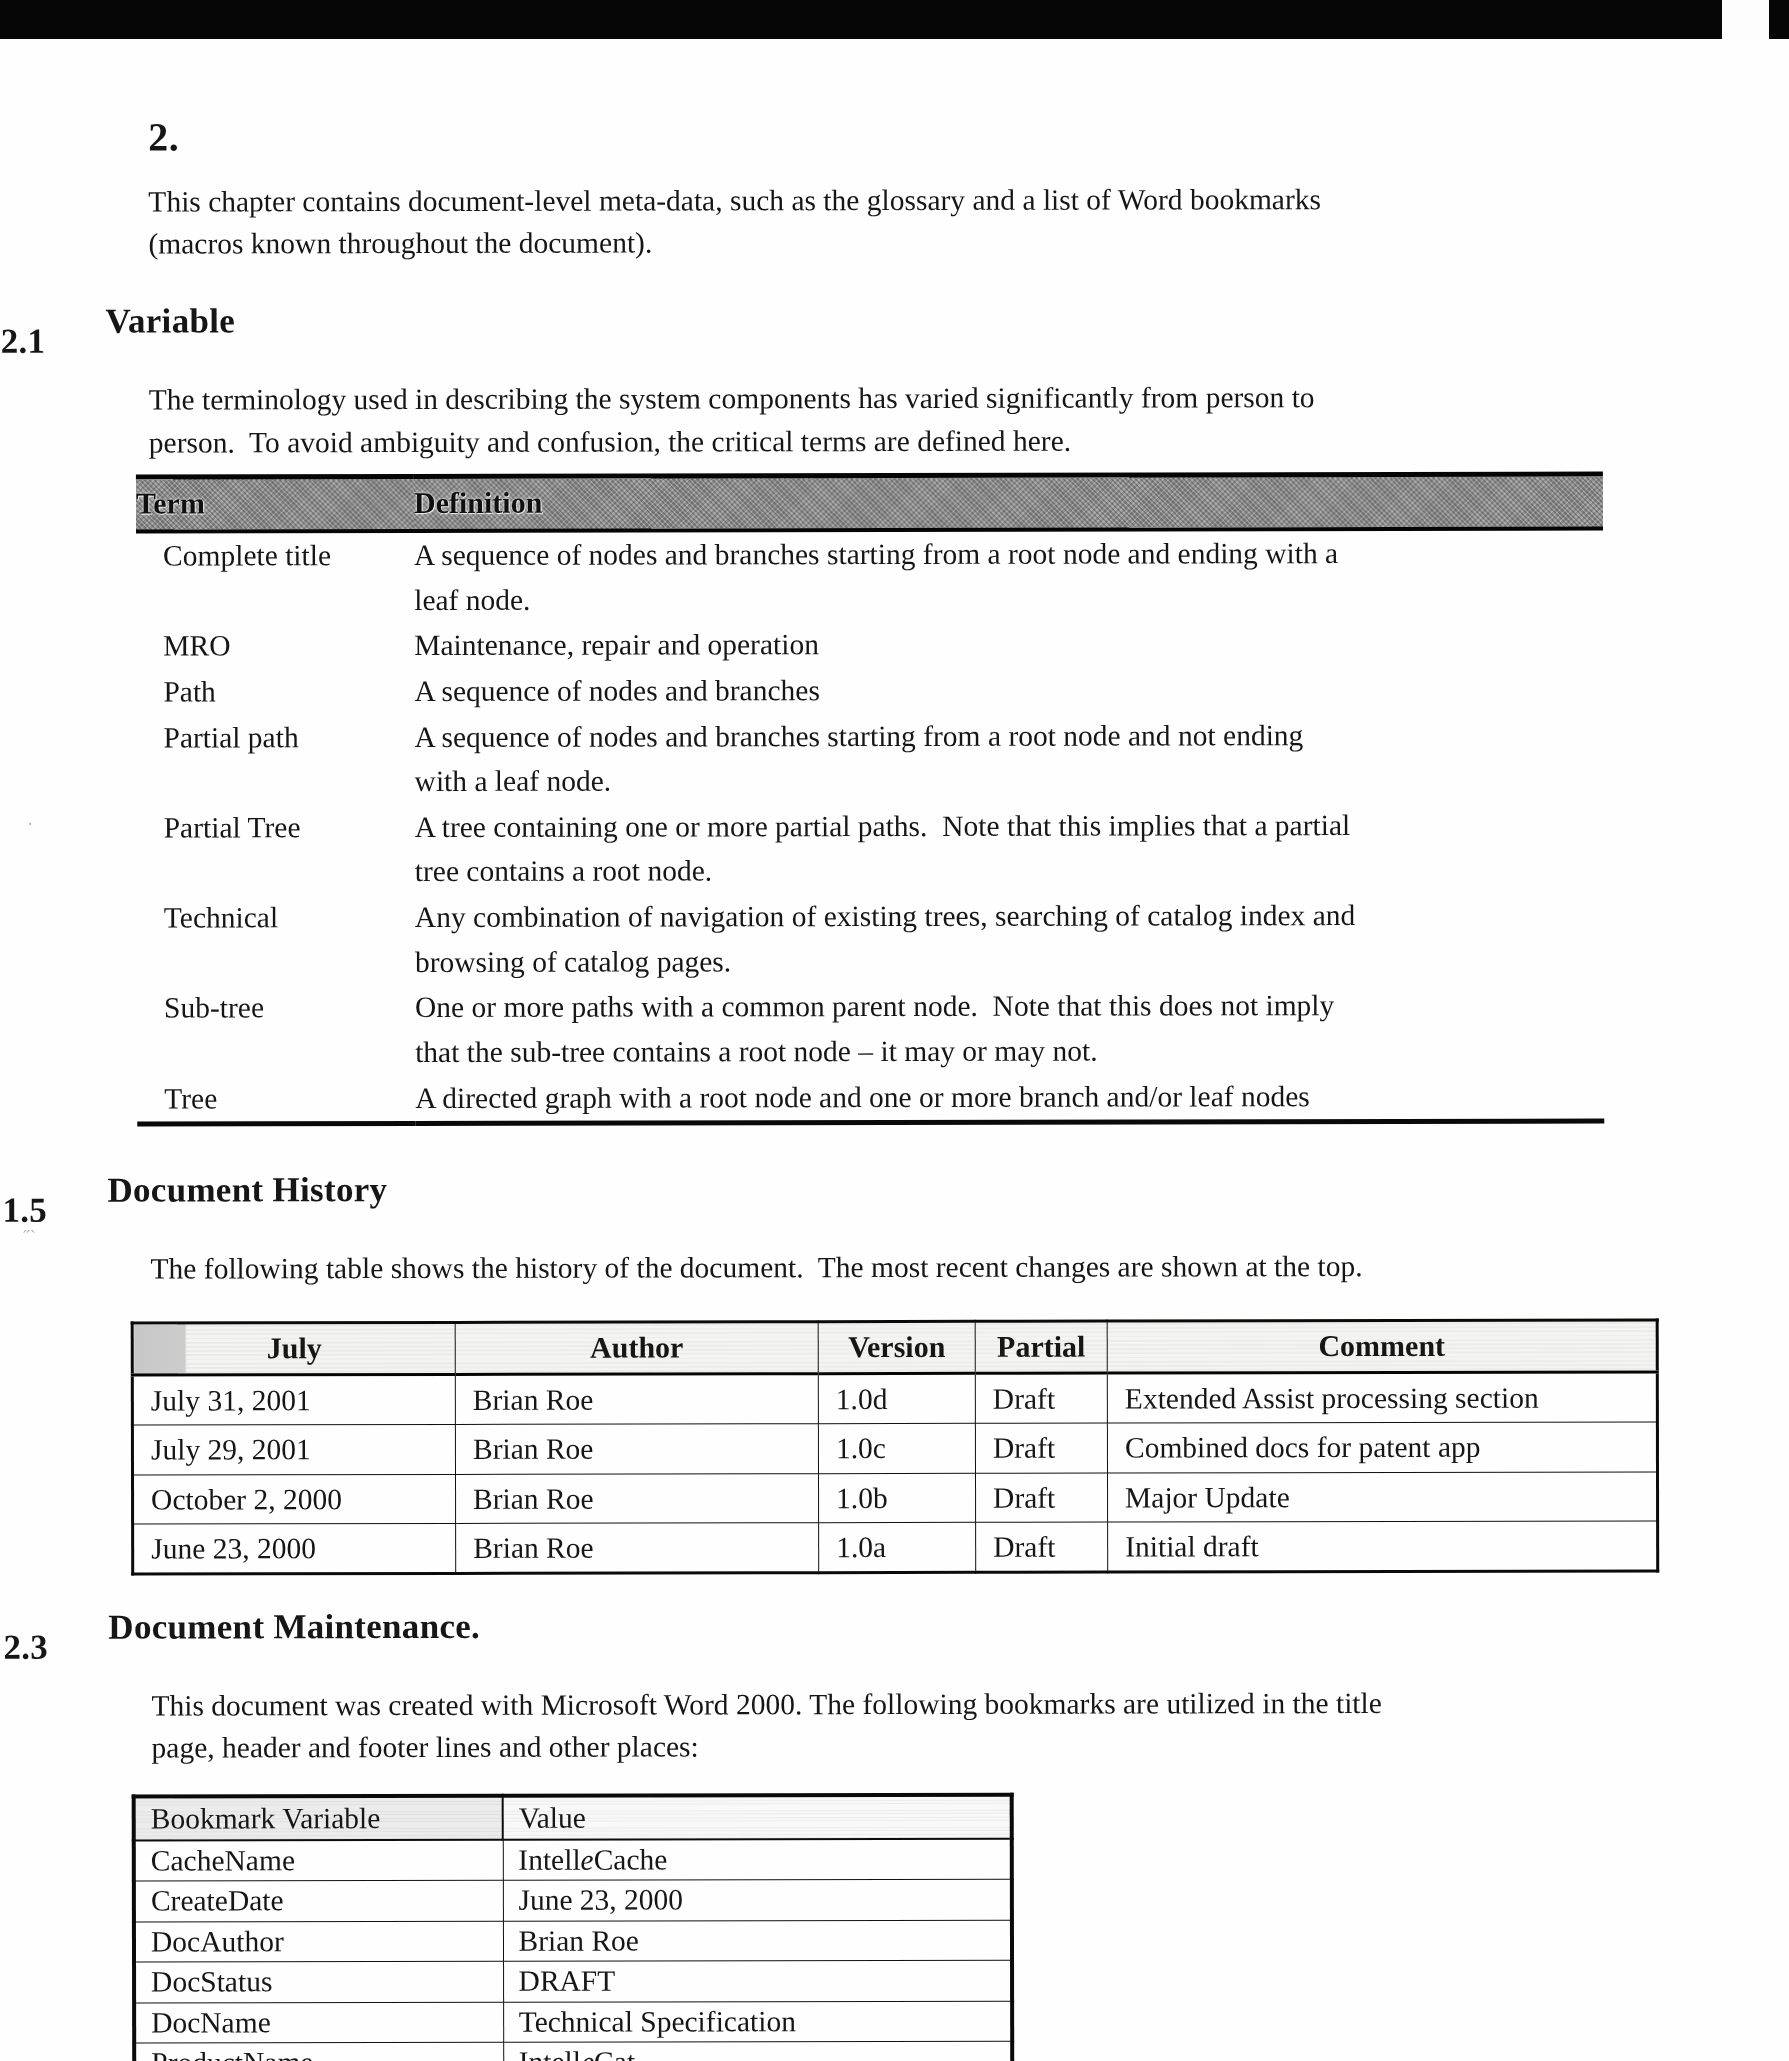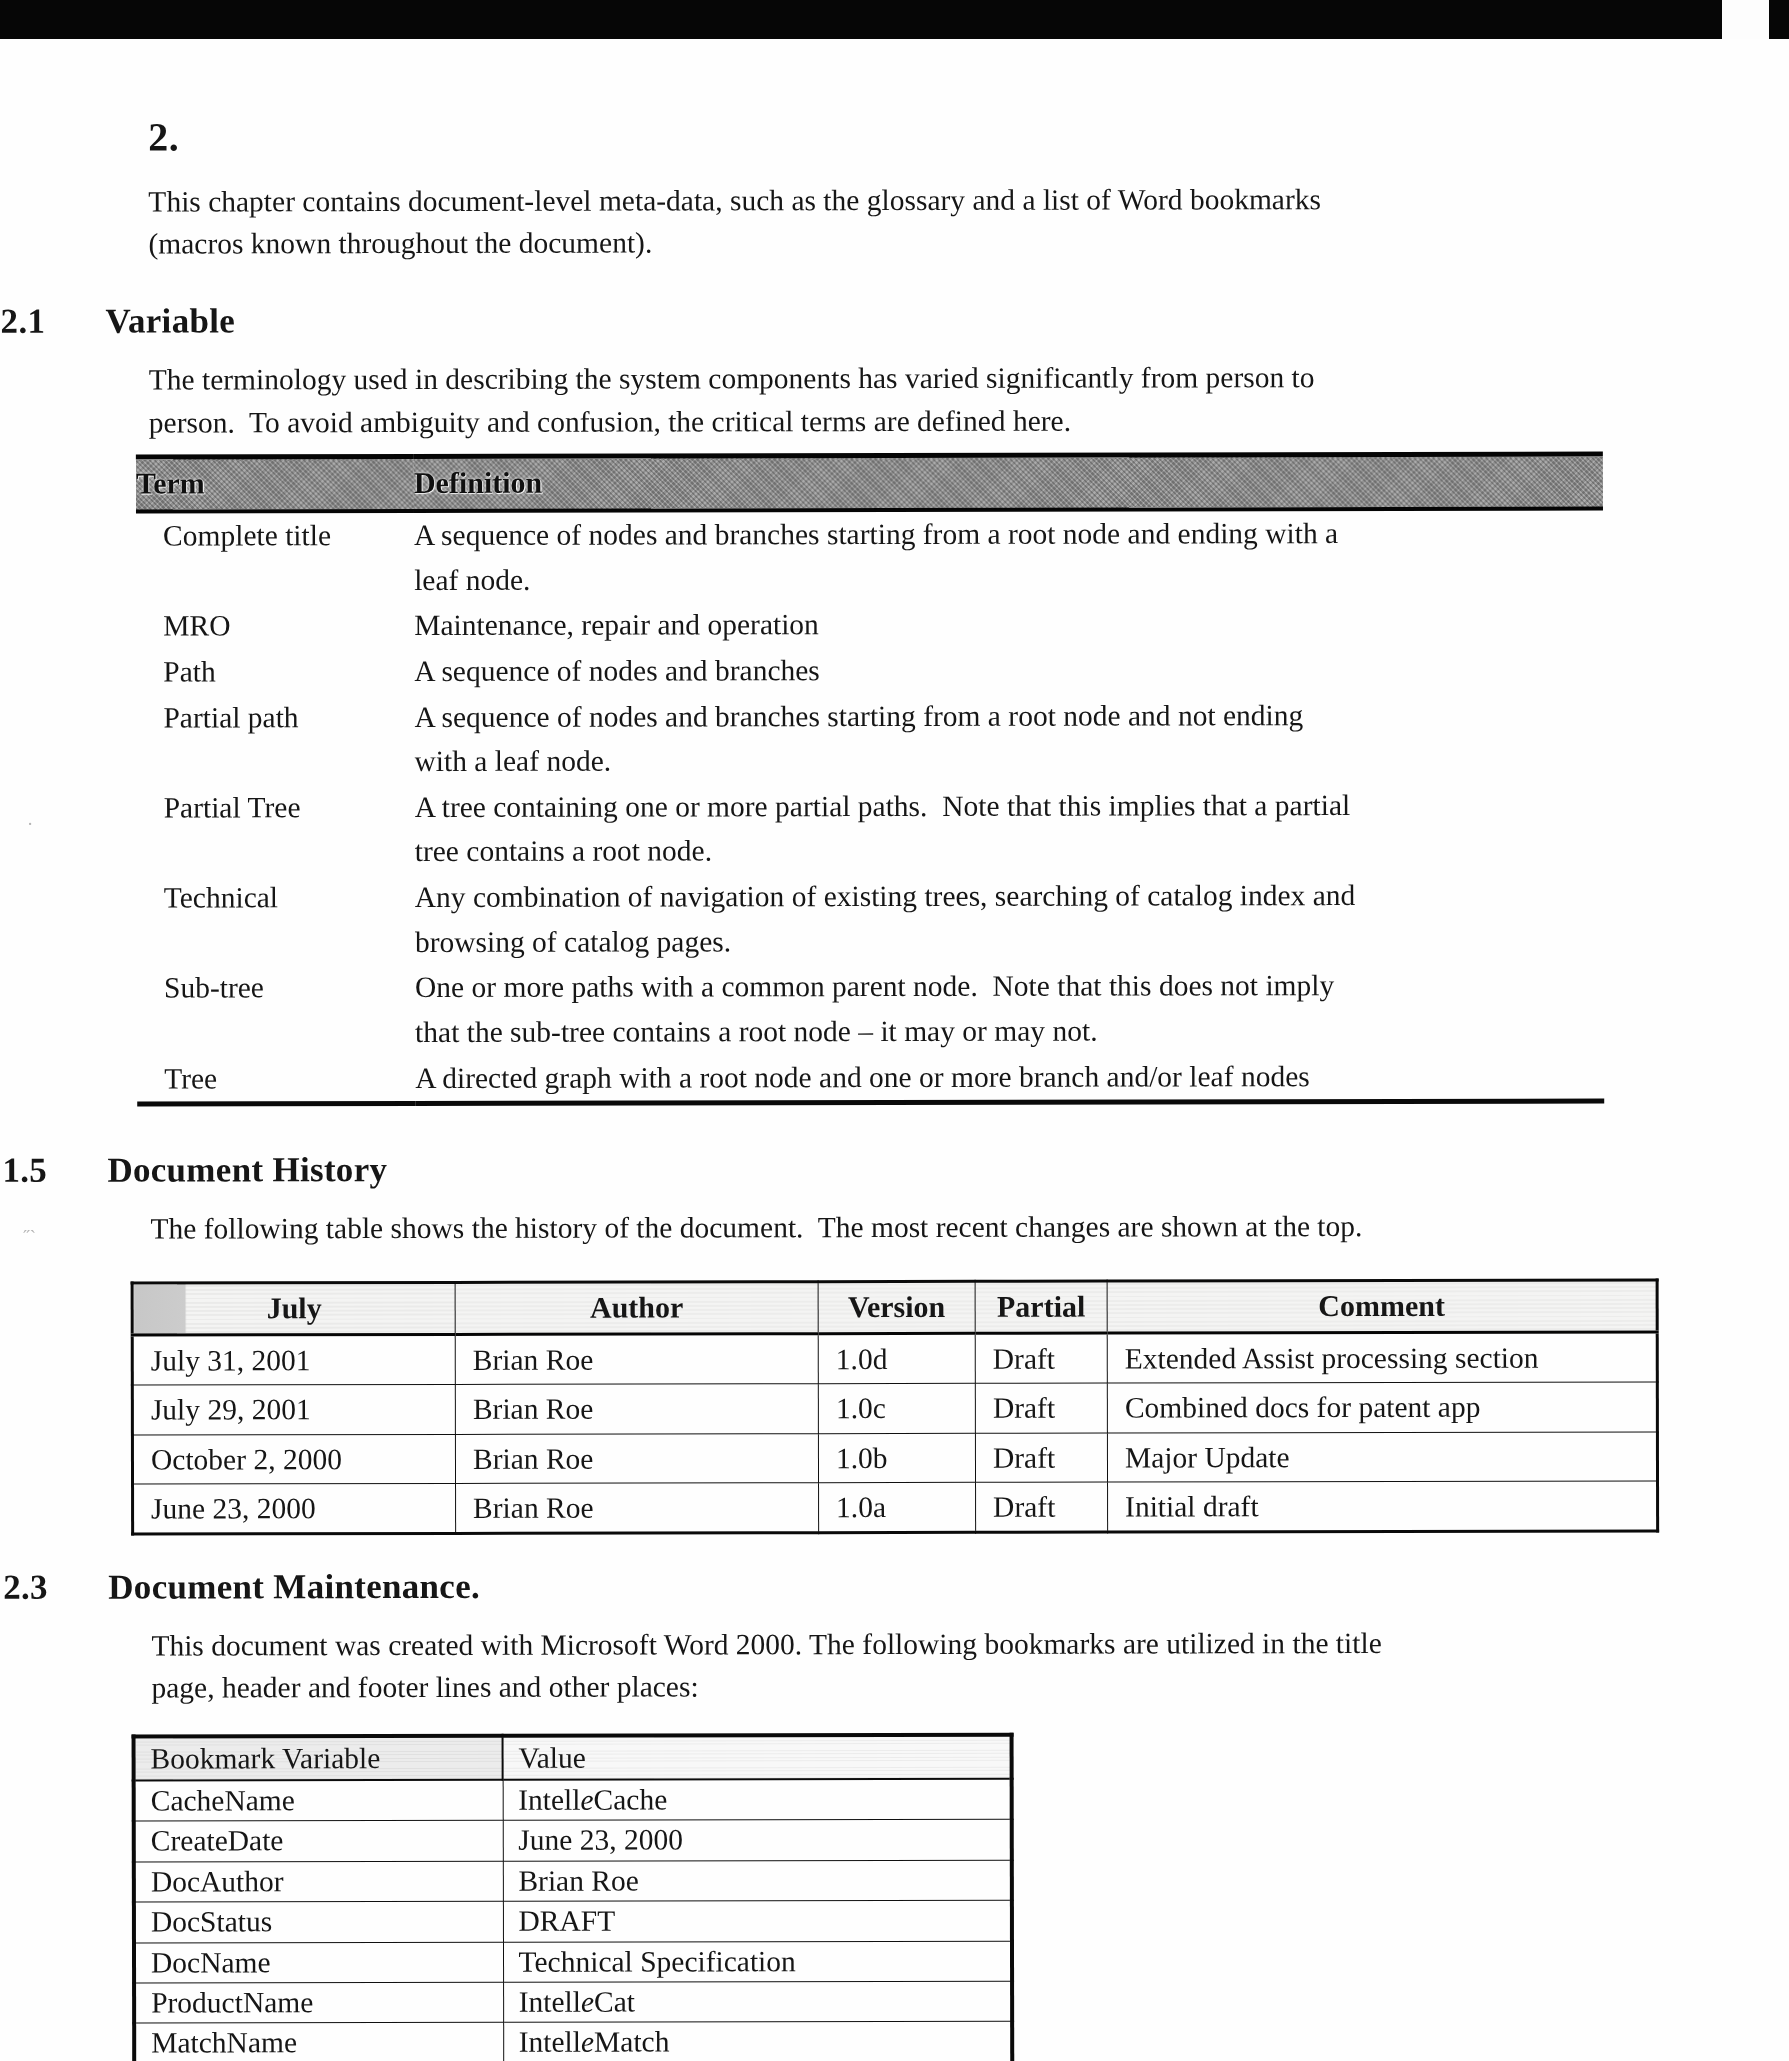--- a/index.html
+++ b/index.html
@@ -14,21 +14,21 @@
   
   .topbar{position:absolute;top:0;left:0;width:1789px;height:39px;background:#060606;}
   .topbar-notch{position:absolute;top:0;left:1722px;width:47px;height:39px;background:#fdfdfd;}
 
   .content{position:absolute;top:39px;left:0;width:1789px;transform:rotate(-0.12deg);transform-origin:50% 0;}
 
   
   .h1{display:flex;margin:73px 0 20px 148px;font-size:40px;font-weight:bold;letter-spacing:0.4px;}
   .h1 .hnum{width:111px;flex:none;}
   .h2{display:flex;font-size:35px;font-weight:bold;letter-spacing:0.3px;}
-  .h2 .hnum{width:105px;flex:none;}
+  .h2 .hnum{width:105px;flex:none;margin-top:20px;}
 
   .para{
     margin:0 0 0 148px;width:1484px;
     font-size:29.5px;line-height:1.43;
     white-space:pre-wrap;
   }
 
   table{border-collapse:collapse;table-layout:fixed;}
   td,th{overflow:hidden;}
 

